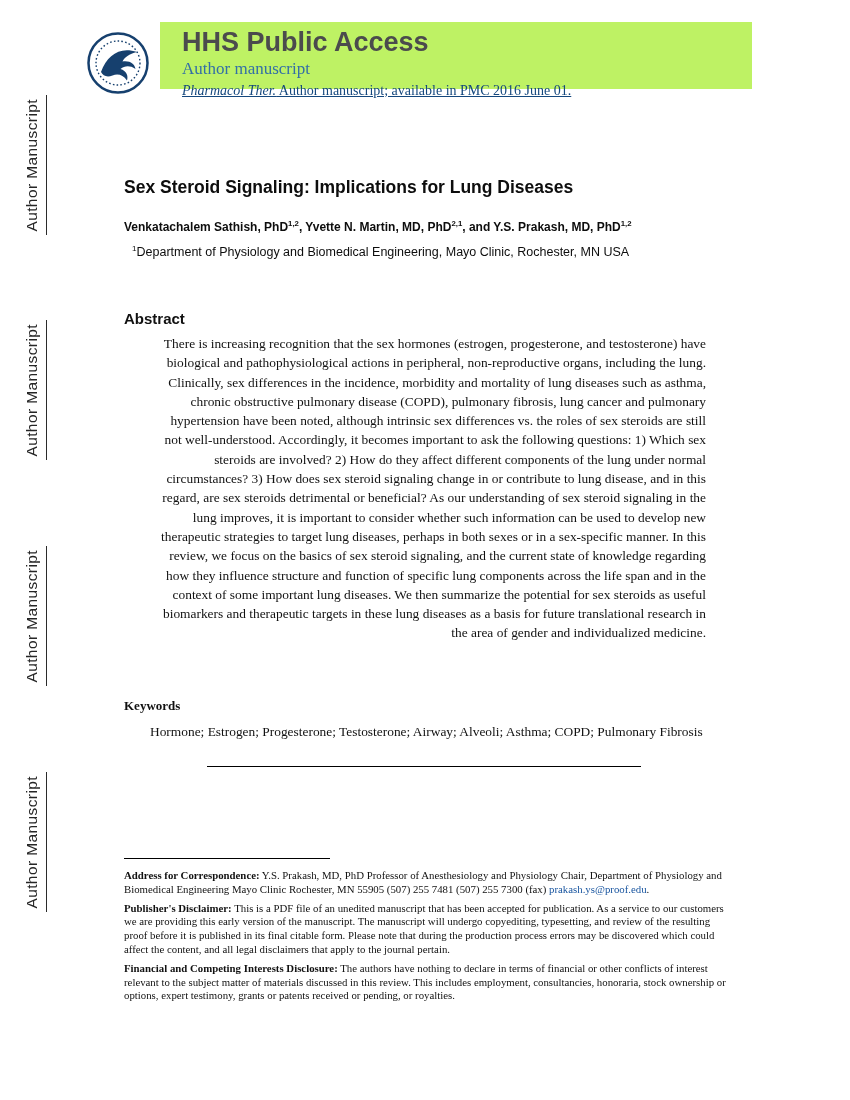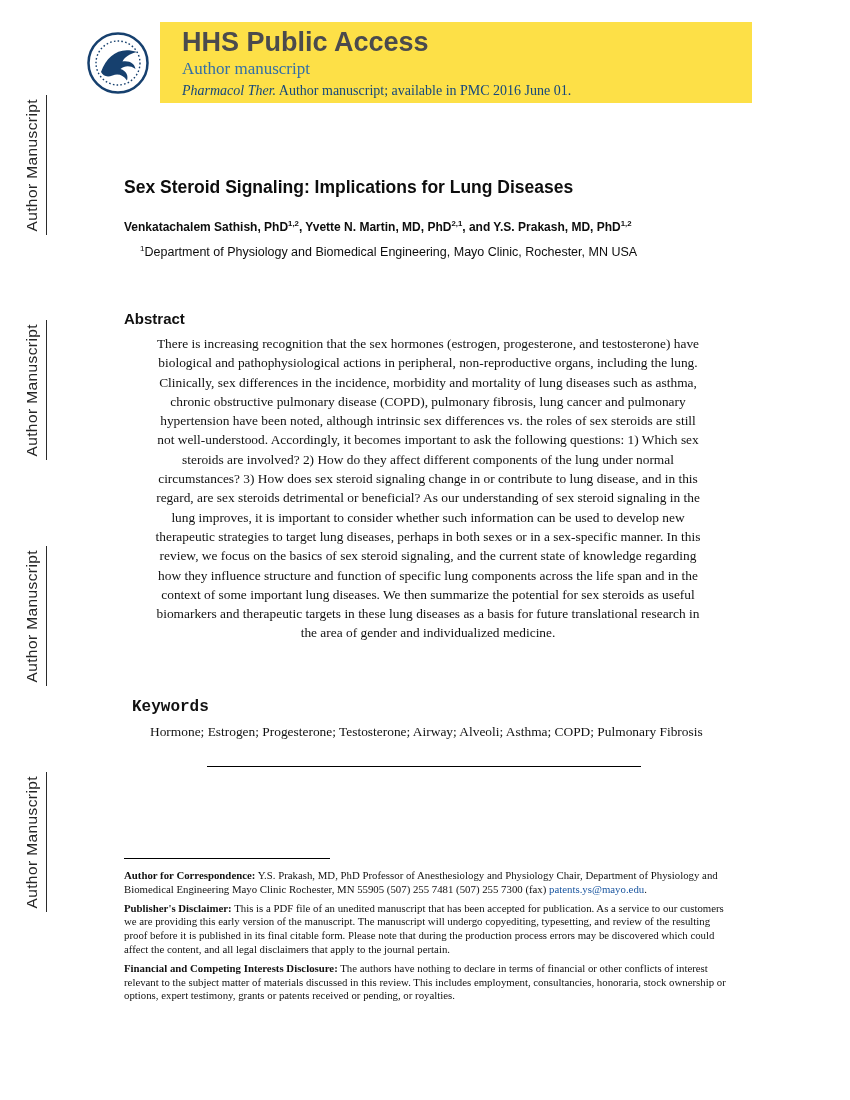--- a/index.html
+++ b/index.html
@@ -31,22 +31,22 @@
     font-family: "Liberation Sans", sans-serif;
     font-size: 15.5px;
     color: #262626;
     letter-spacing: 0.4px;
     white-space: nowrap;
   }
   
   .banner {
     position: absolute;
     top: 22px; left: 75px;
-    width: 677px; height: 81px;
-    background: #fde047;
+    width: 677px; height: 67px;
+    background: #bef264;
   }
   .logo-box {
     position: absolute;
     left: 0; top: 0;
     width: 85px; height: 81px;
     background: #ffffff;
     display: flex;
     align-items: center;
     justify-content: center;
   }
@@ -61,59 +61,60 @@
   .banner-subtitle {
     font-size: 17px;
     color: #336fa7;
     line-height: 21px;
     margin-top: 1px;
   }
   .banner-citation {
     font-size: 14px;
     color: #14477d;
     margin-top: 4px;
+    text-decoration: underline;
   }
   .it { font-style: italic; }
   
   .published { position: absolute; top: 107px; left: 124px; font-size: 13px; line-height: 17px; }
   .published .line2 { margin-left: 5px; }
   
   .title {
     position: absolute; top: 177px; left: 124px; width: 610px;
     font-family: "Liberation Sans", sans-serif;
     font-weight: bold; font-size: 17.5px; color: #0d0d0d;
   }
   .authors {
     position: absolute; top: 220px; left: 124px; width: 620px;
     font-family: "Liberation Sans", sans-serif;
     font-weight: bold; font-size: 12px; color: #0d0d0d;
   }
   .authors sup, .affil sup { font-size: 0.65em; vertical-align: super; line-height: 0; }
   .affil {
-    position: absolute; left: 140px; width: 620px;
+    position: absolute; left: 132px; width: 620px;
     font-family: "Liberation Sans", sans-serif;
     font-size: 12.5px; color: #0d0d0d;
   }
   .affil-1 { top: 245px; }
   .affil-2 { top: 272px; }
   
   .abstract-h {
     position: absolute; top: 310px; left: 124px;
     font-family: "Liberation Sans", sans-serif;
     font-weight: bold; font-size: 15px;
   }
   .abstract-p {
     position: absolute; top: 334px; left: 150px; width: 556px;
-    font-size: 13.4px; line-height: 19.3px; text-align: center;
+    font-size: 13.4px; line-height: 19.3px; text-align: right;
   }
   
   .keywords-h {
-    position: absolute; top: 698px; left: 132px;
-    font-family: Liberation Mono, monospace;
-    font-weight: bold; font-size: 16px;
+    position: absolute; top: 698px; left: 124px;
+    font-family: Liberation Serif, serif;
+    font-weight: bold; font-size: 13px;
   }
   .keywords-p {
     position: absolute; top: 722px; left: 150px; width: 556px;
     font-size: 13.4px; line-height: 19px;
   }
   .kw-rule {
     position: absolute; top: 766px; left: 207px; width: 434px;
     border: none; border-top: 1.2px solid #000;
   }
   
@@ -175,18 +176,18 @@
 
   <h2 class="abstract-h">Abstract</h2>
   <p class="abstract-p">There is increasing recognition that the sex hormones (estrogen, progesterone, and testosterone) have biological and pathophysiological actions in peripheral, non-reproductive organs, including the lung. Clinically, sex differences in the incidence, morbidity and mortality of lung diseases such as asthma, chronic obstructive pulmonary disease (COPD), pulmonary fibrosis, lung cancer and pulmonary hypertension have been noted, although intrinsic sex differences vs. the roles of sex steroids are still not well-understood. Accordingly, it becomes important to ask the following questions: 1) Which sex steroids are involved? 2) How do they affect different components of the lung under normal circumstances? 3) How does sex steroid signaling change in or contribute to lung disease, and in this regard, are sex steroids detrimental or beneficial? As our understanding of sex steroid signaling in the lung improves, it is important to consider whether such information can be used to develop new therapeutic strategies to target lung diseases, perhaps in both sexes or in a sex-specific manner. In this review, we focus on the basics of sex steroid signaling, and the current state of knowledge regarding how they influence structure and function of specific lung components across the life span and in the context of some important lung diseases. We then summarize the potential for sex steroids as useful biomarkers and therapeutic targets in these lung diseases as a basis for future translational research in the area of gender and individualized medicine.</p>
 
   <h3 class="keywords-h">Keywords</h3>
   <p class="keywords-p">Hormone; Estrogen; Progesterone; Testosterone; Airway; Alveoli; Asthma; COPD; Pulmonary Fibrosis</p>
   <hr class="kw-rule">
 
   <hr class="fn-rule">
   <div class="footnotes">
-    <p><b>Author for Correspondence:</b><span> Y.S. Prakash, MD, PhD Professor of Anesthesiology and Physiology Chair, Department of Physiology and Biomedical Engineering Mayo Clinic Rochester, MN 55905 (507) 255 7481 (507) 255 7300 (fax) </span><a class="email">patents.ys@mayo.edu</a><span>.</span></p>
+    <p><b>Address for Correspondence:</b><span> Y.S. Prakash, MD, PhD Professor of Anesthesiology and Physiology Chair, Department of Physiology and Biomedical Engineering Mayo Clinic Rochester, MN 55905 (507) 255 7481 (507) 255 7300 (fax) </span><a class="email">prakash.ys@proof.edu</a><span>.</span></p>
     <p><b>Publisher's Disclaimer:</b><span> This is a PDF file of an unedited manuscript that has been accepted for publication. As a service to our customers we are providing this early version of the manuscript. The manuscript will undergo copyediting, typesetting, and review of the resulting proof before it is published in its final citable form. Please note that during the production process errors may be discovered which could affect the content, and all legal disclaimers that apply to the journal pertain.</span></p>
     <p><b>Financial and Competing Interests Disclosure:</b><span> The authors have nothing to declare in terms of financial or other conflicts of interest relevant to the subject matter of materials discussed in this review. This includes employment, consultancies, honoraria, stock ownership or options, expert testimony, grants or patents received or pending, or royalties.</span></p>
   </div>
 
 </div>
 
 </body></html>

